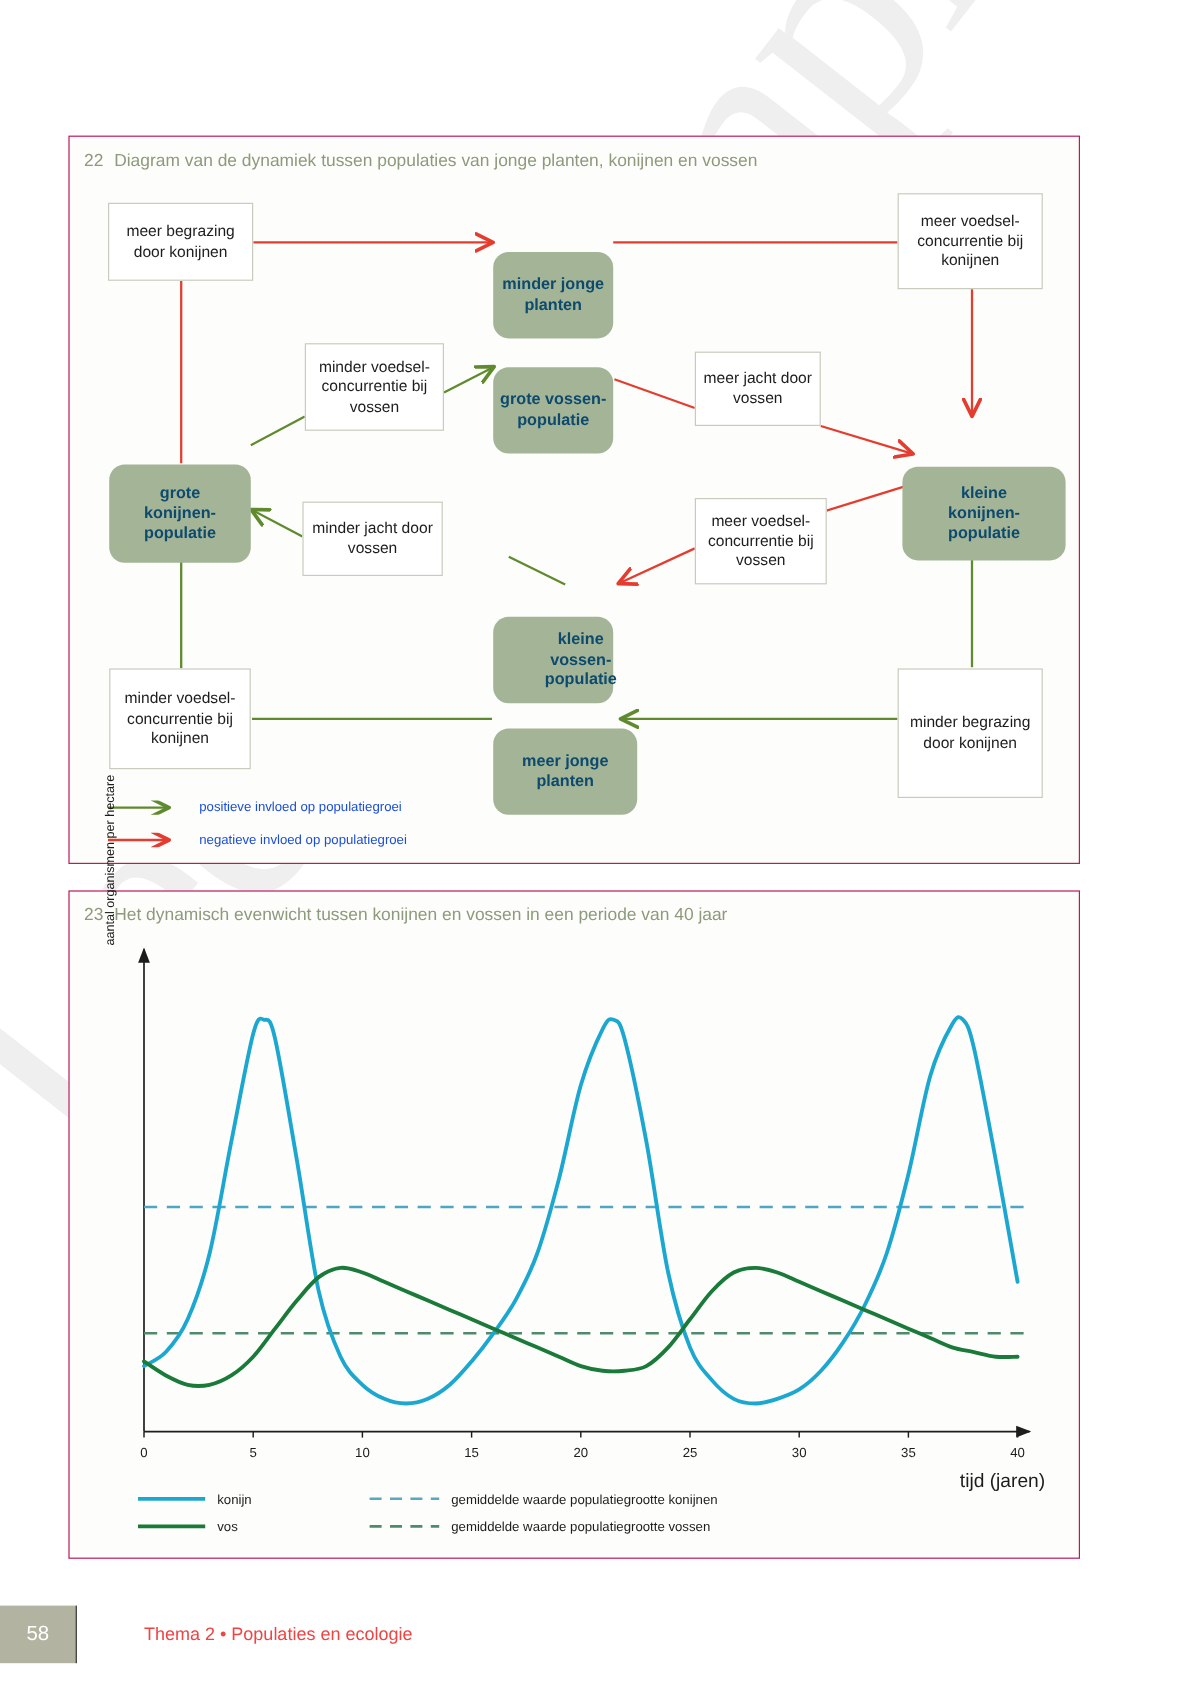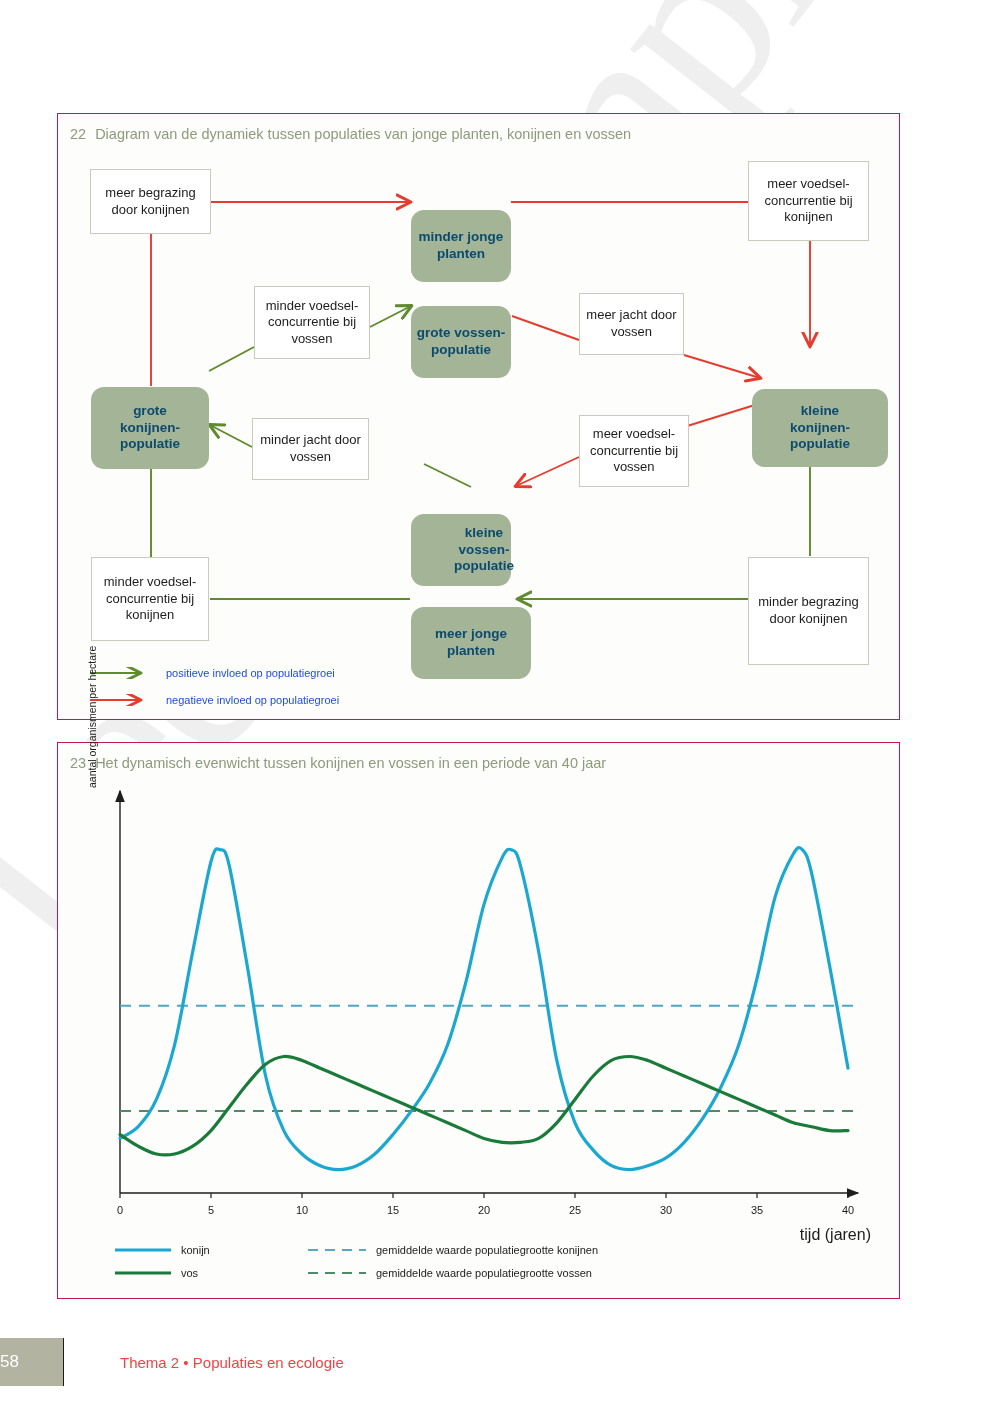--- a/index.html
+++ b/index.html
@@ -114,21 +114,21 @@
   .ch-legend-row{ display:flex; align-items:center; height:23px; }
   .ch-legend .key{ width:68px; }
   .ch-legend .name{ font-size:11px; color:#1d1d1b; width:125px; }
   .ch-legend .key2{ width:70px; }
   .ch-legend .desc{ font-size:11px; color:#1d1d1b; white-space:nowrap;}
 
   
   .footer{ position:absolute; left:0; top:1338px; width:1000px; height:48px; z-index:2;}
   .footer-bar{
     position:absolute;left:0;top:0;width:63px;height:48px;
-    background:#b3b3a2;display:flex;align-items:center;
+    background:#b3b3a2;display:flex;align-items:center;justify-content:center;
   }
   .footer-num{ font-size:17px; color:#ffffff; }
   .footer-rule{
     position:absolute;left:63px;top:0;width:1px;height:48px;background:#1d1d1b;
   }
   .footer-text{
     position:absolute;left:120px;top:0;height:48px;
     display:flex;align-items:center;
     font-size:15px;color:#ef4444;
   }

